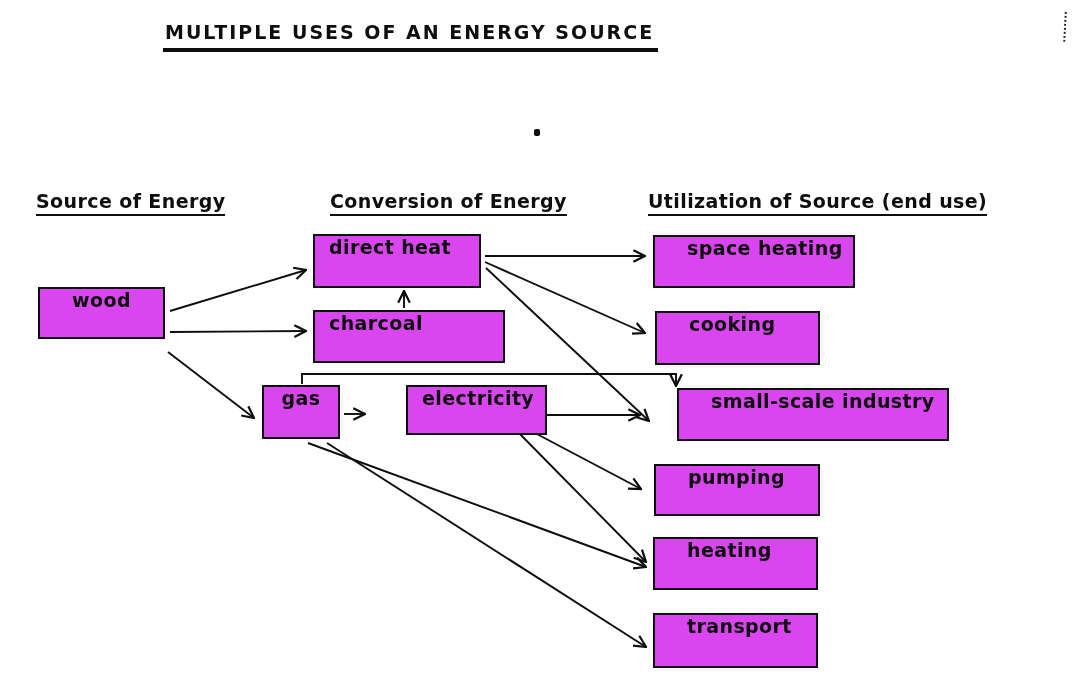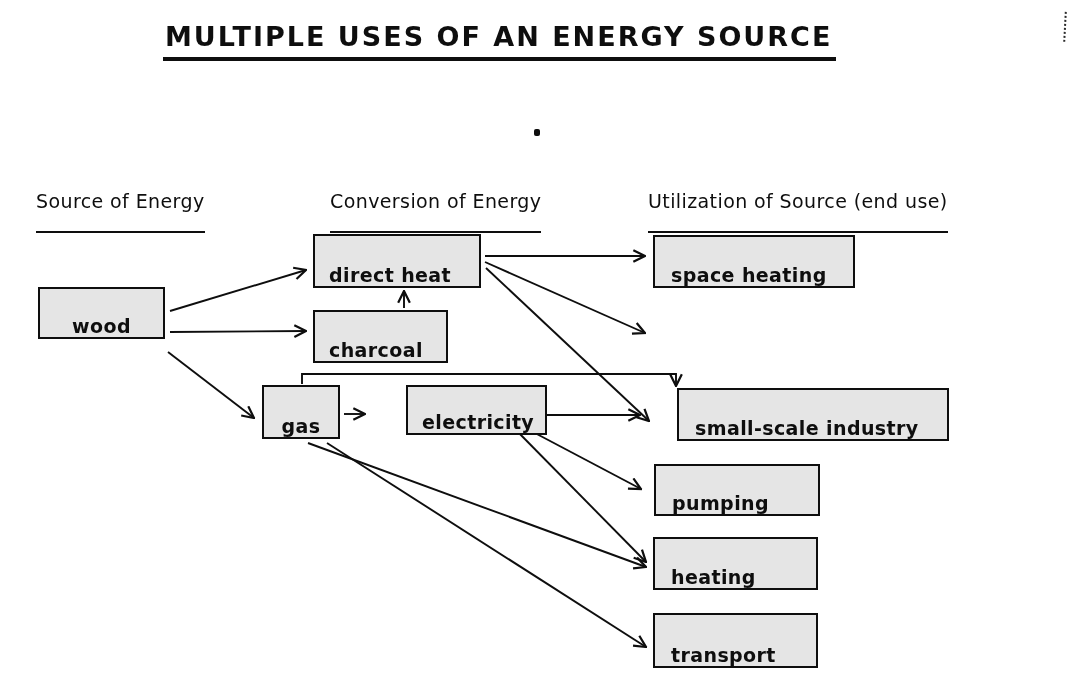--- a/index.html
+++ b/index.html
@@ -15,60 +15,60 @@
   .canvas {
     position: relative;
     width: 1076px;
     height: 695px;
     background: #ffffff;
   }
   .title {
     position: absolute;
     left: 163px;
     top: 21px;
-    font-size: 27px;
+    font-size: 19px;
     font-weight: bold;
     letter-spacing: 2px;
     border-bottom: 4px solid #0e0e0e;
     padding: 0 4px 5px 2px;
     white-space: nowrap;
     text-align: right;
   }
   .col-header {
     position: absolute;
     font-size: 19px;
-    font-weight: normal;
+    font-weight: bold;
     letter-spacing: 0.4px;
     border-bottom: 2.5px solid #0e0e0e;
-    padding-bottom: 19px;
+    padding-bottom: 2px;
     white-space: nowrap;
   }
   .col-source      { left: 36px;  top: 190px; }
   .col-conversion  { left: 330px; top: 190px; }
   .col-utilization { left: 648px; top: 190px; }
 
   .node {
     position: absolute;
     border: 2.5px solid #0e0e0e;
-    background: #e5e5e5;
+    background: #d946ef;
     display: flex;
-    align-items: flex-end;
+    align-items: flex-start;
     font-size: 19px;
     font-weight: 600;
     letter-spacing: 0.4px;
     white-space: nowrap;
     box-sizing: border-box;
   }
   .node.center { justify-content: center; }
   .node.pad-sm { padding-left: 14px; }
-  .node.pad-lg { padding-left: 16px; }
+  .node.pad-lg { padding-left: 32px; }
 
   .node-wood         { left: 38px;  top: 287px; width: 127px; height: 52px; }
   .node-direct-heat  { left: 313px; top: 234px; width: 168px; height: 54px; }
-  .node-charcoal     { left: 313px; top: 310px; width: 135px; height: 53px; }
+  .node-charcoal     { left: 313px; top: 310px; width: 192px; height: 53px; }
   .node-gas          { left: 262px; top: 385px; width: 78px;  height: 54px; }
   .node-electricity  { left: 370px; top: 385px; width: 141px; height: 50px; margin-left: 36px; }
   .node-space-heating{ left: 653px; top: 235px; width: 202px; height: 53px; }
   .node-cooking      { left: 655px; top: 311px; width: 165px; height: 54px; }
   .node-ssi          { left: 653px; top: 388px; width: 272px; height: 53px; margin-left: 24px; }
   .node-pumping      { left: 654px; top: 464px; width: 166px; height: 52px; }
   .node-motors       { left: 653px; top: 537px; width: 165px; height: 53px; }
   .node-transport    { left: 653px; top: 613px; width: 165px; height: 55px; }
 
   svg.wires {
@@ -148,20 +148,23 @@
   </div>
 
   <div class="node node-electricity pad-sm">
     <span>electricity</span>
   </div>
 
   <div class="node node-space-heating pad-lg">
     <span>space heating</span>
   </div>
 
+  <div class="node node-cooking pad-lg">
+    <span>cooking</span>
+  </div>
 
   <div class="node node-ssi pad-lg">
     <span>small-scale industry</span>
   </div>
 
   <div class="node node-pumping pad-lg">
     <span>pumping</span>
   </div>
 
   <div class="node node-motors pad-lg">

